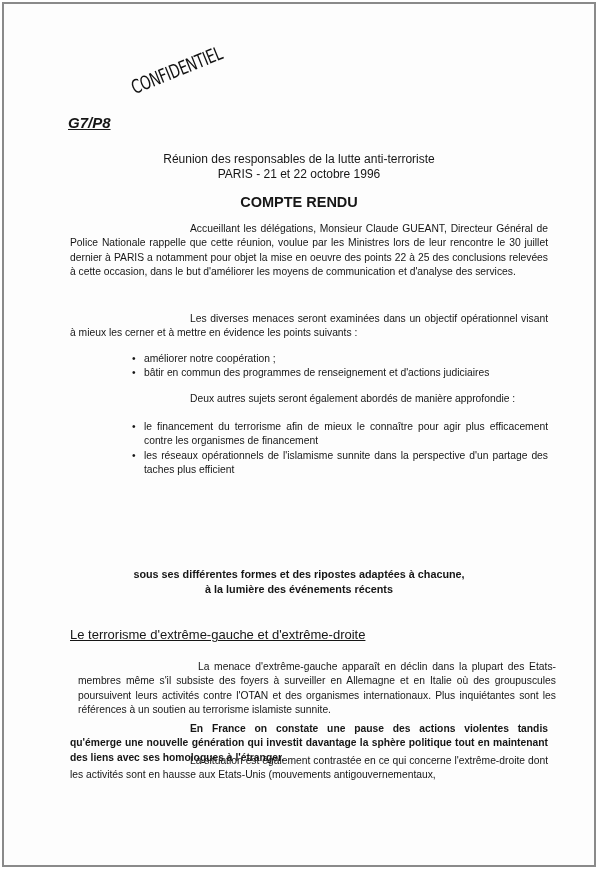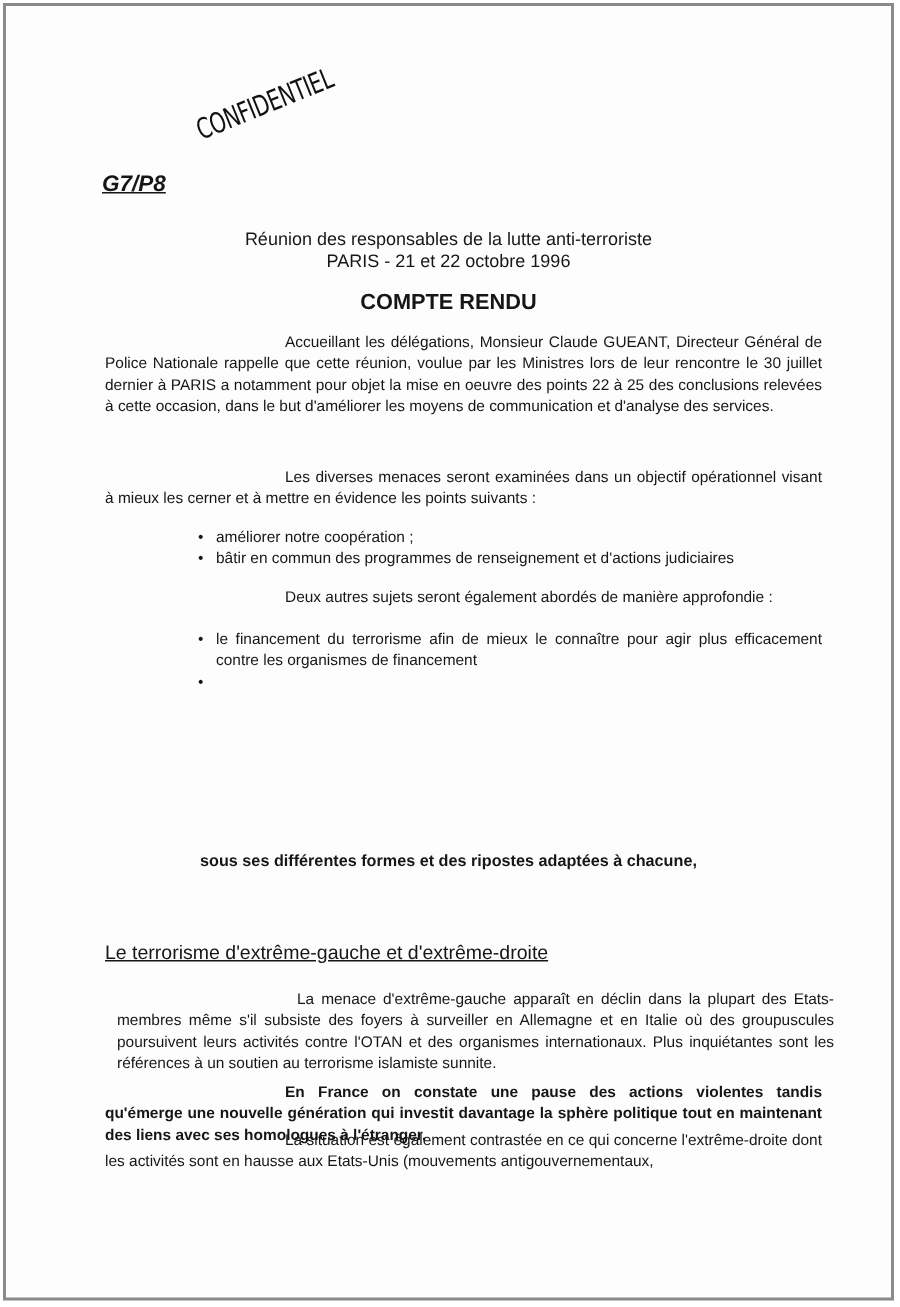--- a/index.html
+++ b/index.html
@@ -52,25 +52,26 @@
 
   <ul class="bullets" style="top:348px;">
     <li><span class="dot">•</span><span>améliorer notre coopération ;</span></li>
     <li><span class="dot">•</span><span>bâtir en commun des programmes de renseignement et d'actions judiciaires</span></li>
   </ul>
 
   <p class="p indent" style="top:388px;margin:0;">Deux autres sujets seront également abordés de manière approfondie :</p>
 
   <ul class="bullets" style="top:416px;">
     <li><span class="dot">•</span><span>le financement du terrorisme afin de mieux le connaître pour agir plus efficacement contre les organismes de financement</span></li>
-    <li><span class="dot">•</span></li>
+    <li><span class="dot">•</span><span>les réseaux opérationnels de l'islamisme sunnite dans la perspective d'un partage des taches plus efficient</span></li>
   </ul>
 
   <div class="section">
     <div>sous ses différentes formes et des ripostes adaptées à chacune,</div>
+    <div>à la lumière des événements récents</div>
   </div>
 
   <div class="subhead">Le terrorisme d'extrême-gauche et d'extrême-droite</div>
 
   <p class="p indent" style="top:648px;margin:8px;">La menace d'extrême-gauche apparaît en déclin dans la plupart des Etats-membres même s'il subsiste des foyers à surveiller en Allemagne et en Italie où des groupuscules poursuivent leurs activités contre l'OTAN et des organismes internationaux. Plus inquiétantes sont les références à un soutien au terrorisme islamiste sunnite.</p>
   <p class="p indent" style="top:718px;margin:0;font-weight:bold;">En France on constate une pause des actions violentes tandis qu'émerge une nouvelle génération qui investit davantage la sphère politique tout en maintenant des liens avec ses homologues à l'étranger.</p>
   <p class="p indent" style="top:750px;margin:0;">La situation est également contrastée en ce qui concerne l'extrême-droite dont les activités sont en hausse aux Etats-Unis (mouvements antigouvernementaux,</p>
 </div>
 
 </body></html>

